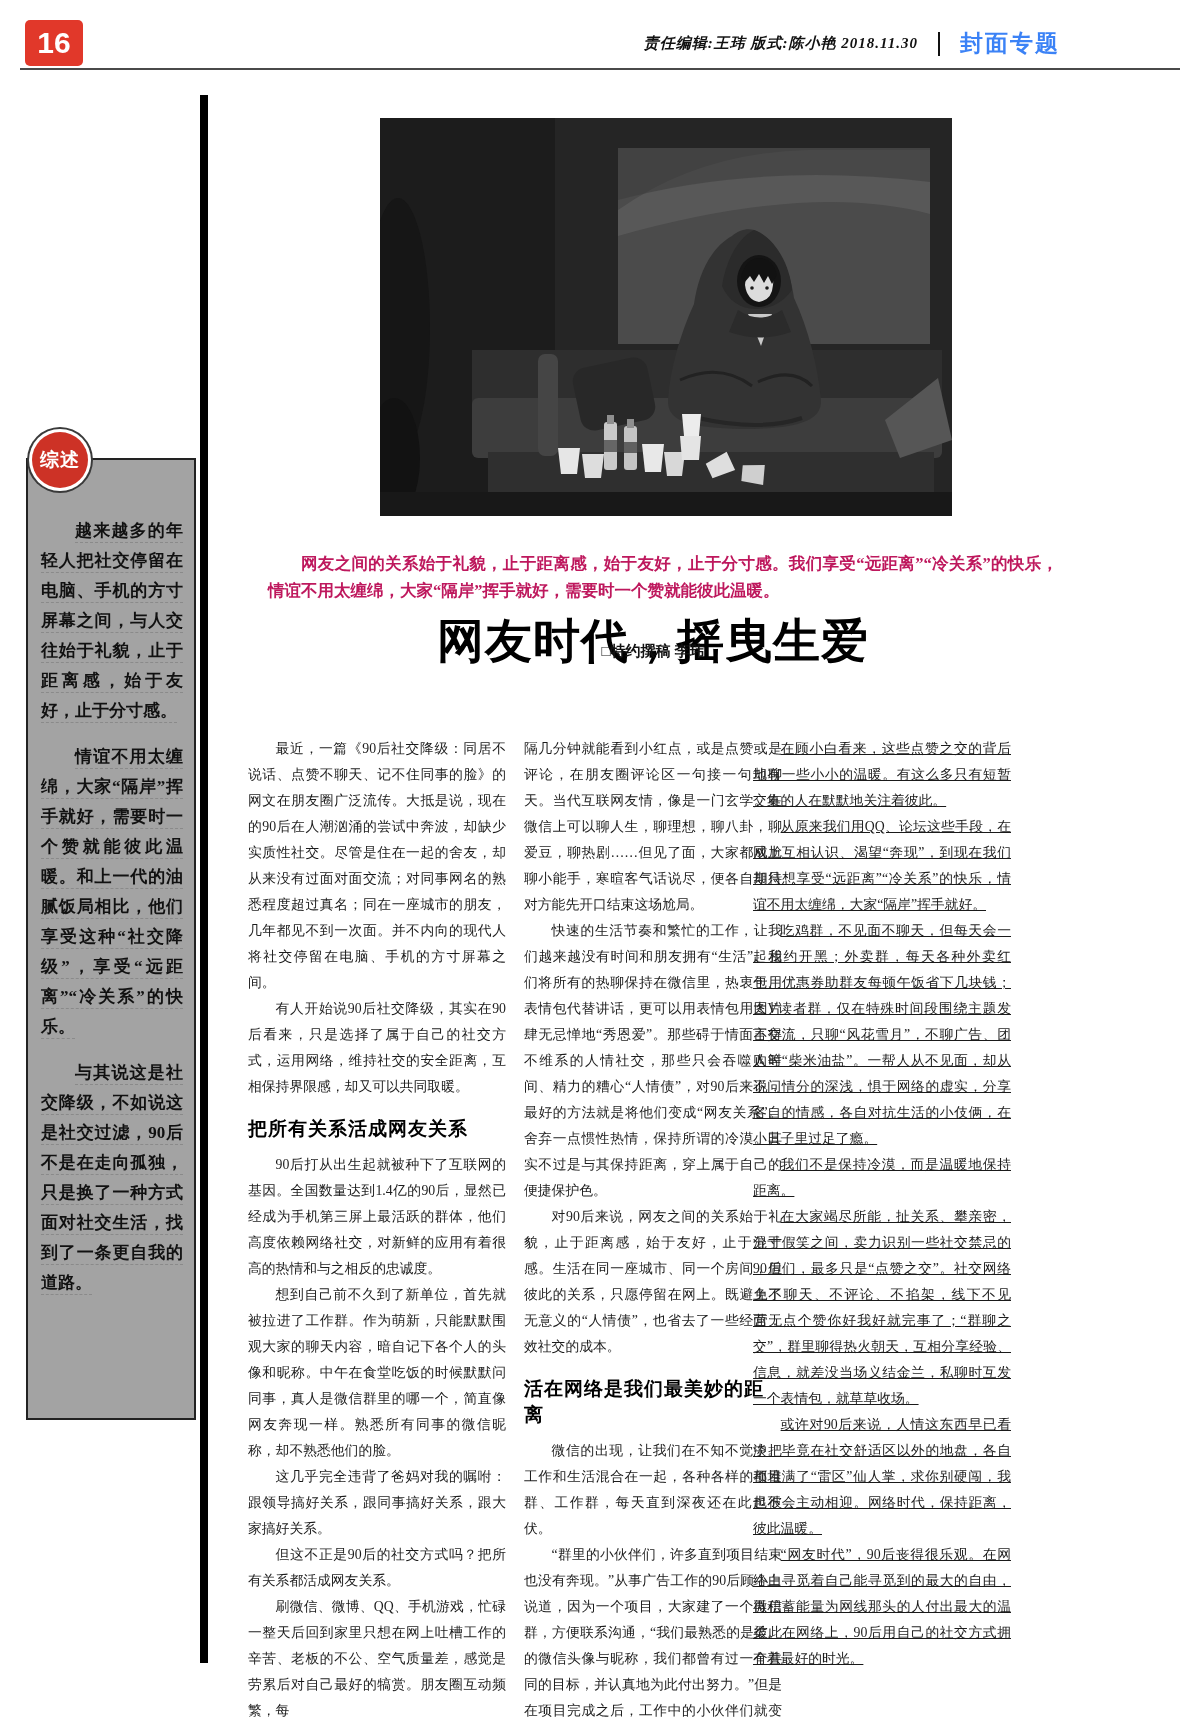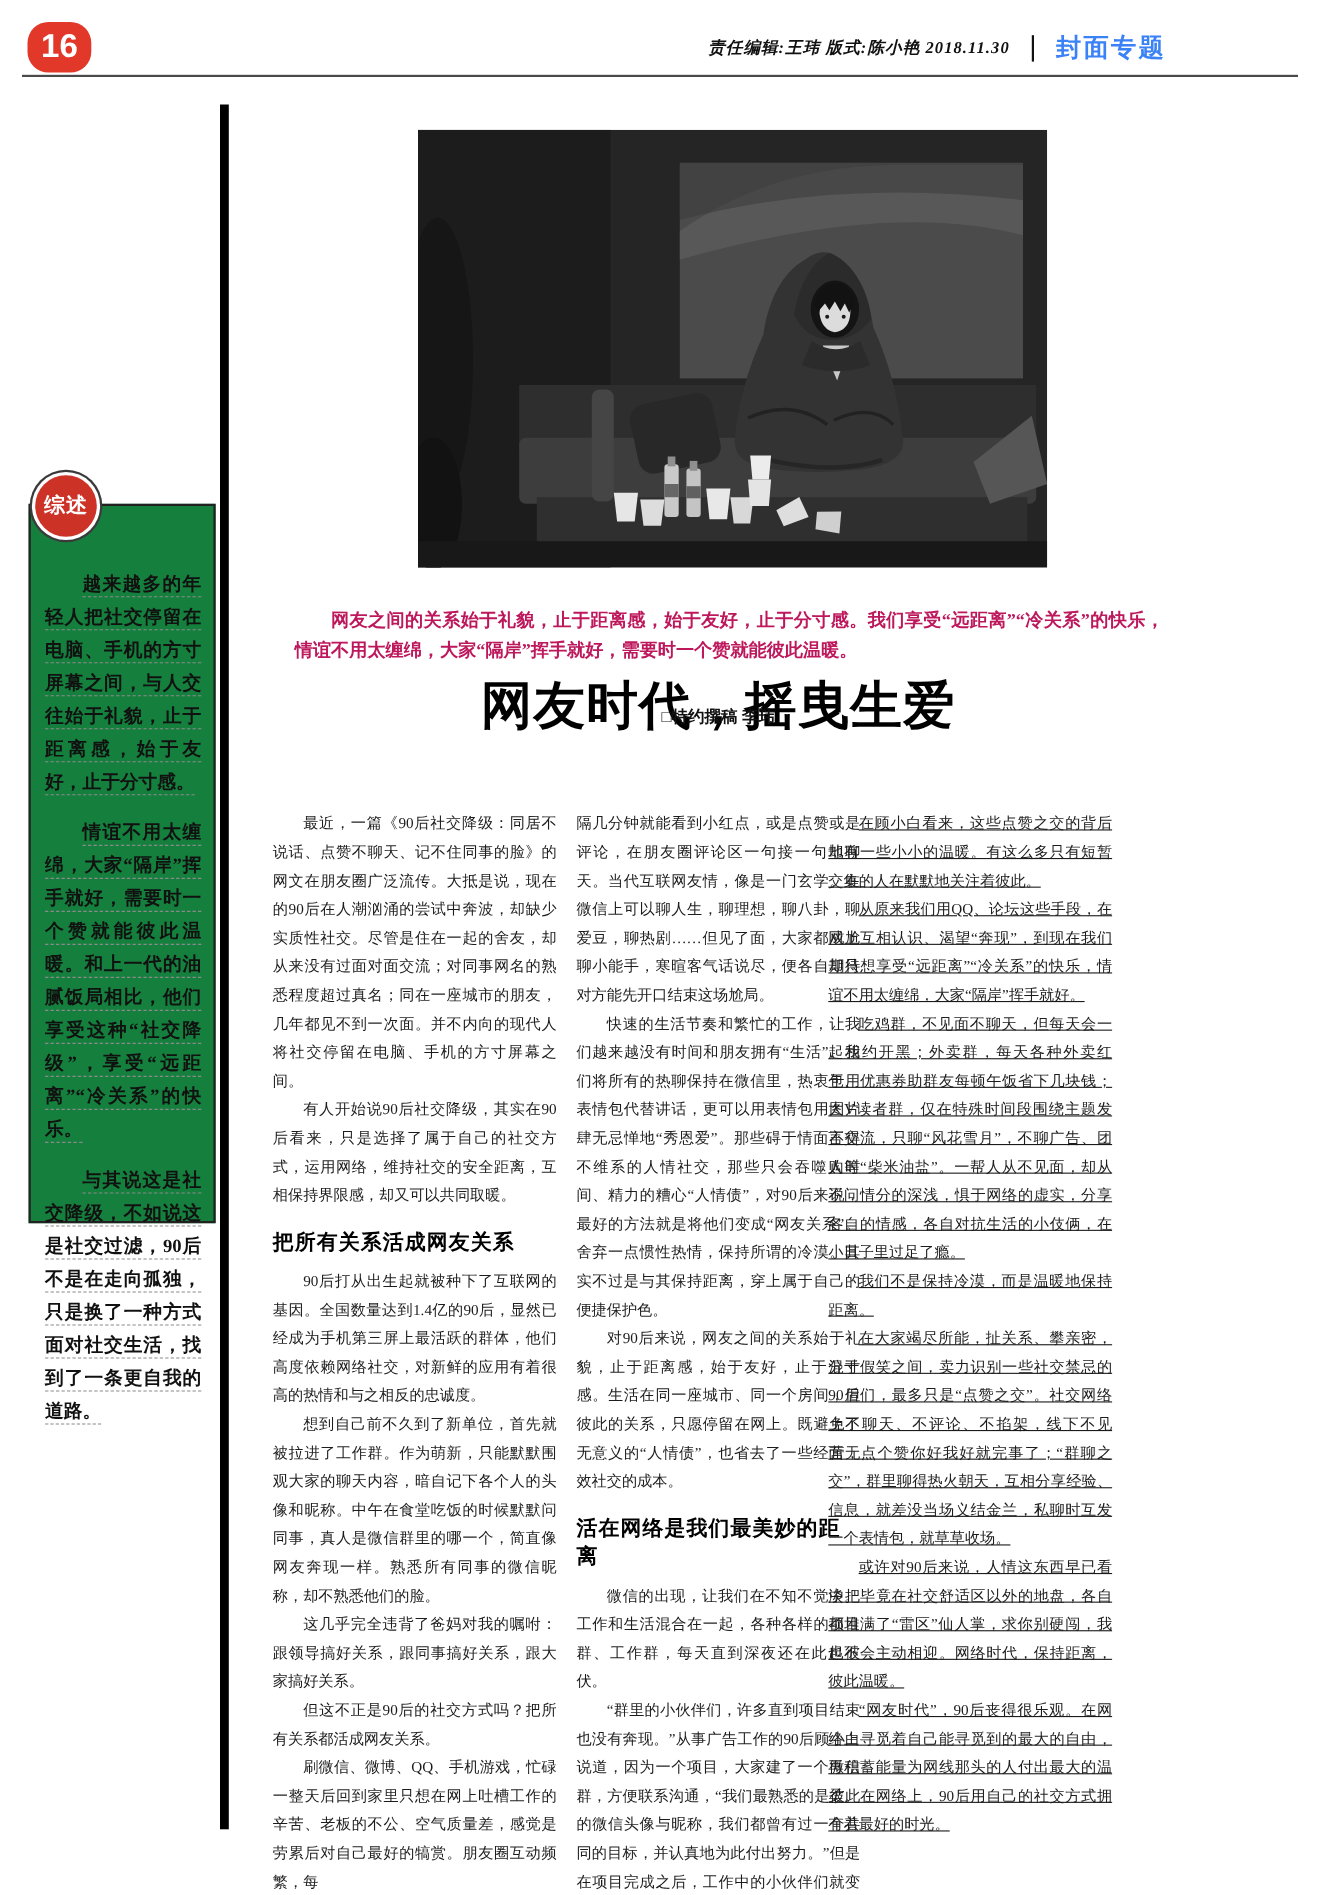--- a/index.html
+++ b/index.html
@@ -1,33 +1,33 @@
 <!DOCTYPE html>
 <html><head>
 <meta charset="utf-8">
 <style>
   html,body{margin:0;padding:0;background:#fff;}
   .page{position:relative;width:1200px;height:1723px;background:#ffffff;overflow:hidden;
         font-family:"Liberation Serif","DejaVu Serif",serif;color:#1a1a1a;}
 
   
   .page-num{position:absolute;left:25px;top:20px;width:58px;height:46px;background:#e1382a;
-            color:#fff;font:bold 30px/46px "Liberation Sans",sans-serif;text-align:center;border-radius:19px;}
+            color:#fff;font:bold 30px/46px "Liberation Sans",sans-serif;text-align:center;border-radius:5px;}
   .header-right{position:absolute;right:140px;top:28px;display:flex;align-items:center;gap:20px;}
   .header-meta{font-style:italic;font-weight:bold;font-size:15px;letter-spacing:1px;color:#111;}
   .header-divider{width:2px;height:24px;background:#111;}
   .header-section{font:bold 23px "Liberation Sans",sans-serif;letter-spacing:2px;color:#3b82f6;}
   .header-rule{position:absolute;left:20px;right:20px;top:68px;height:2px;background:#4a4a4a;}
 
   
   .vbar{position:absolute;left:200px;top:95px;width:8px;height:1568px;background:#000;}
 
   
-  .summary-box{position:absolute;left:26px;top:458px;width:170px;height:654px;
-               border:2px solid #222;box-sizing:border-box;background:#15803d;}
+  .summary-box{position:absolute;left:26px;top:458px;width:170px;height:962px;
+               border:2px solid #222;box-sizing:border-box;background:#a3a3a3;}
   .tag-circle{position:absolute;left:4px;top:-28px;width:56px;height:56px;border-radius:50%;
               background:#cd3226;color:#fff;font:bold 19px/56px "Liberation Sans",sans-serif;
               text-align:center;letter-spacing:1px;box-shadow:0 0 0 3px #fff,0 0 0 5px #3a3a3a;}
   .summary-body{padding:56px 11px 0 13px;}
   .summary-p{font-size:17px;font-weight:bold;line-height:30px;text-align:justify;text-indent:2em;
              margin:0 0 16px;color:#111;text-decoration:underline dashed #8a8a8a 1px;text-underline-offset:6px;}
 
   
   .illustration{position:absolute;left:380px;top:118px;width:572px;height:398px;margin:0;}
   .illustration svg{display:block;width:100%;height:100%;}

